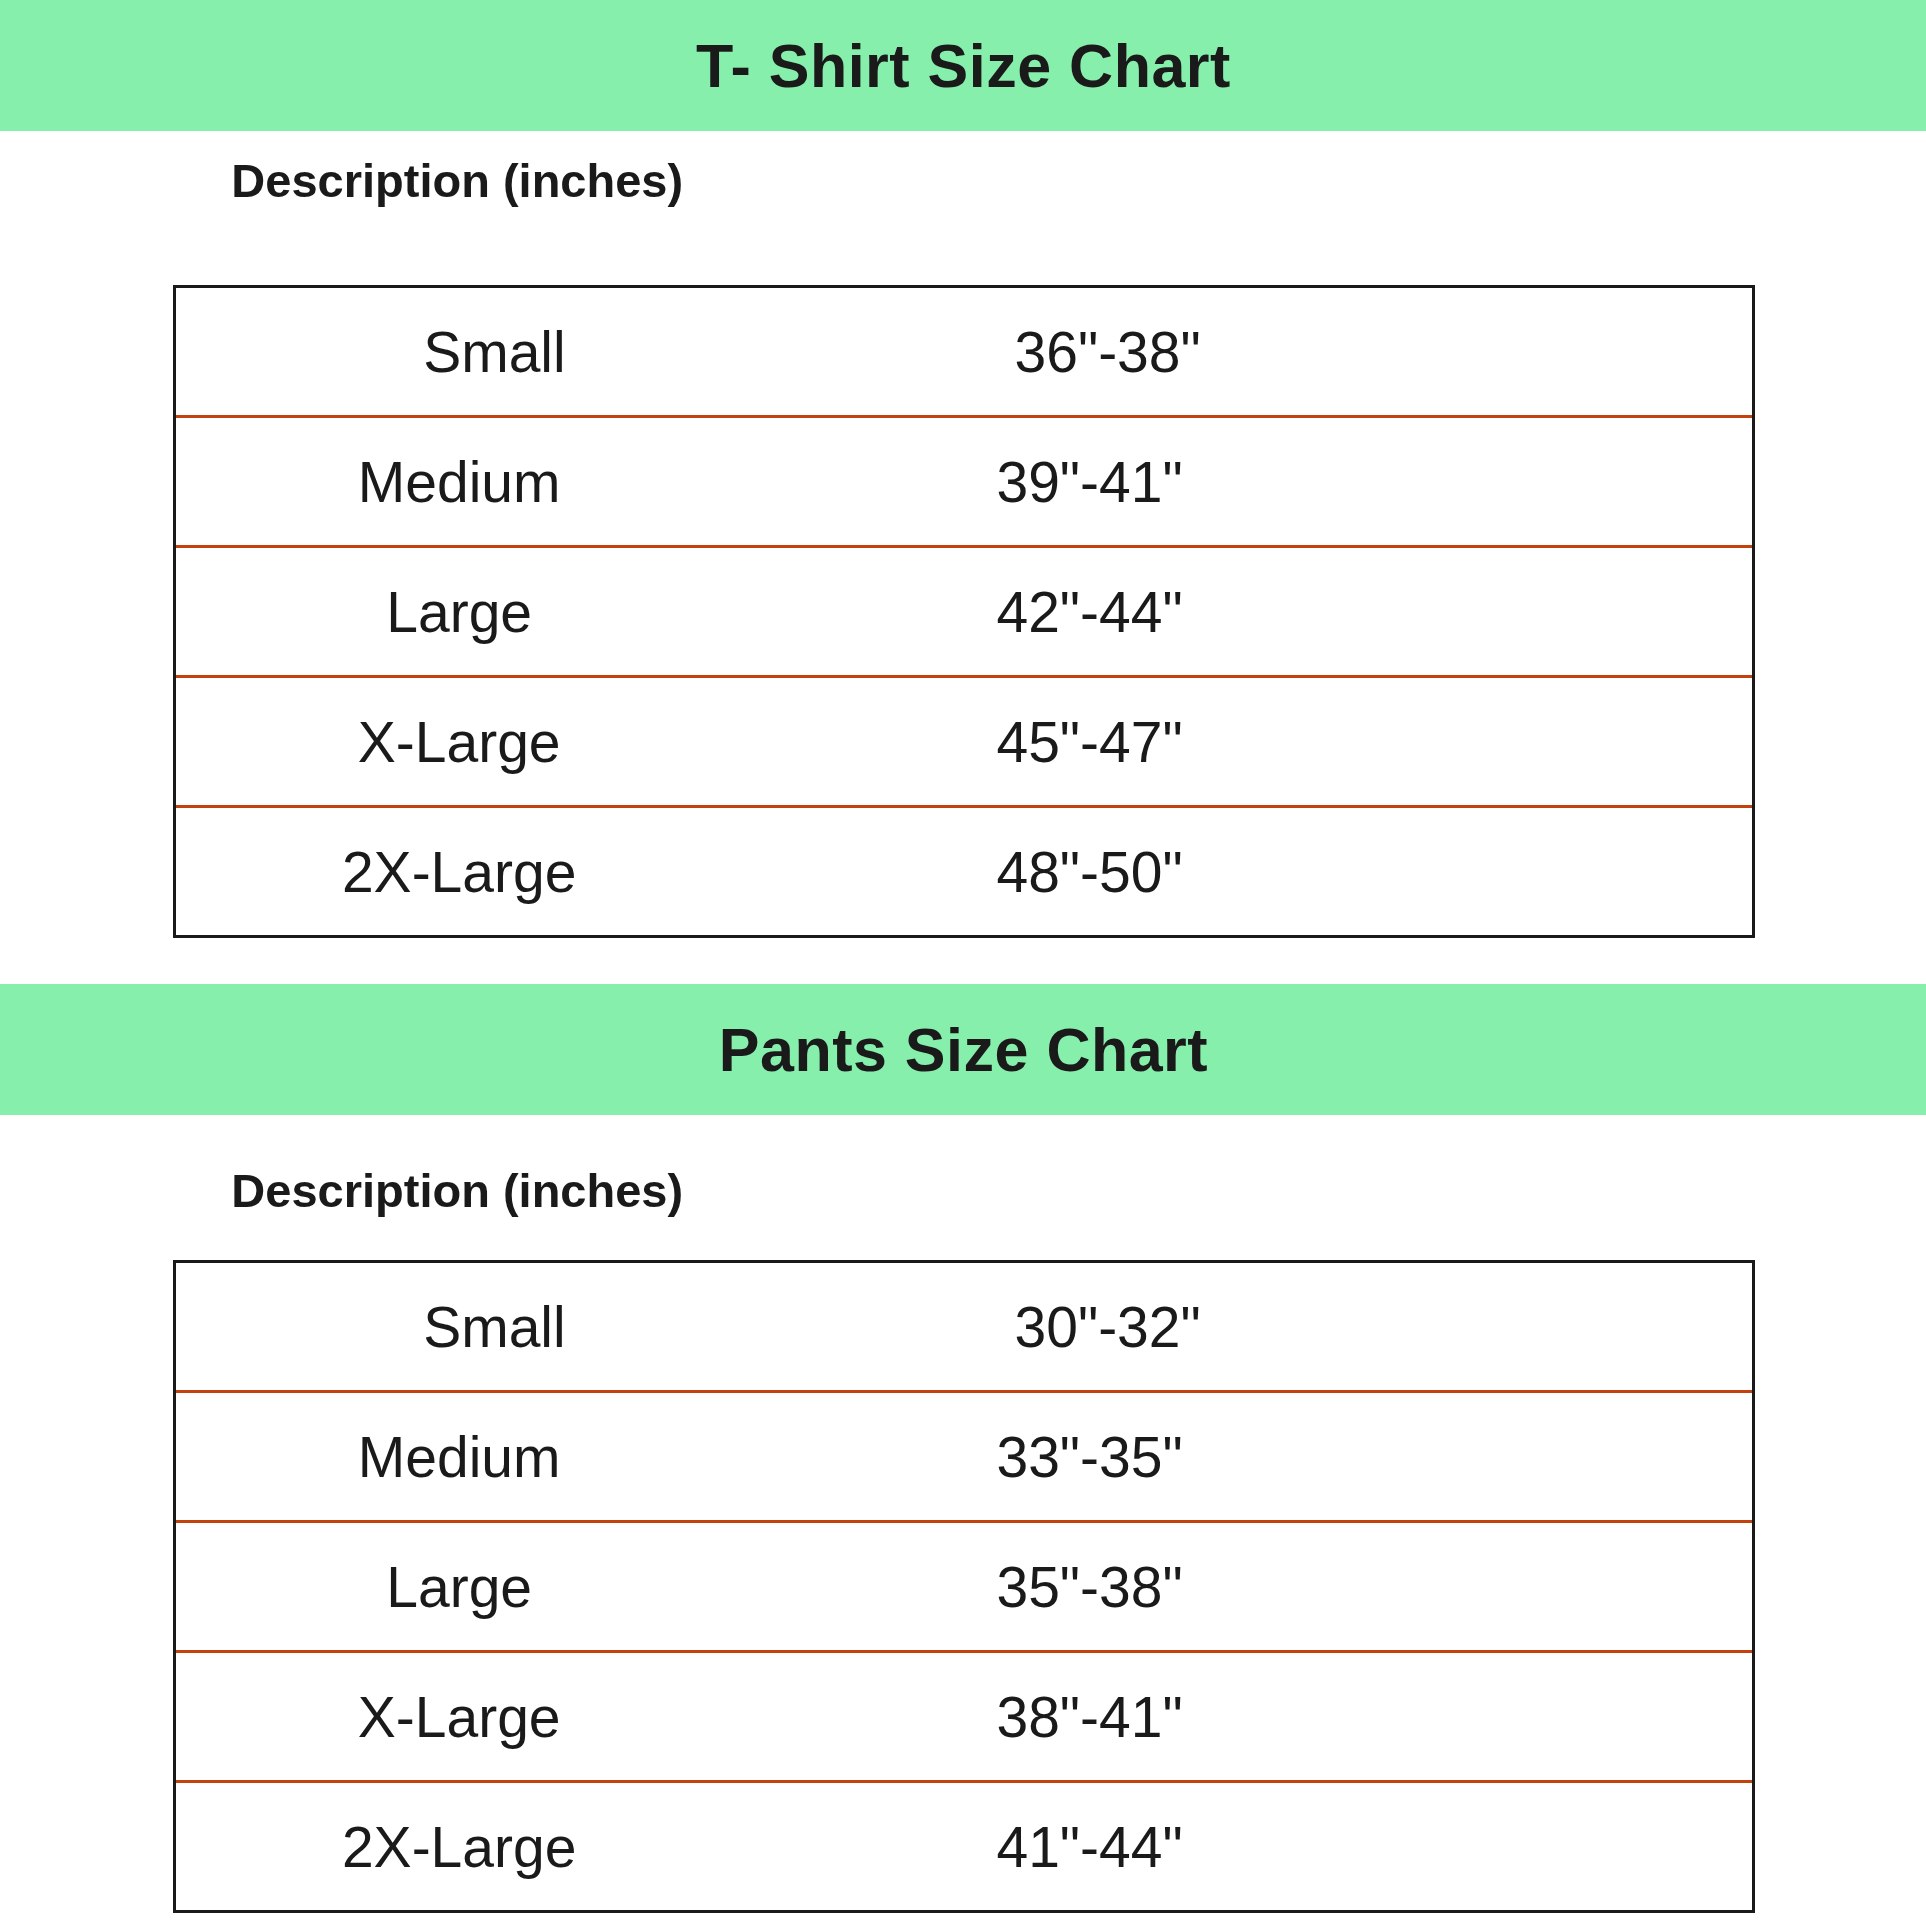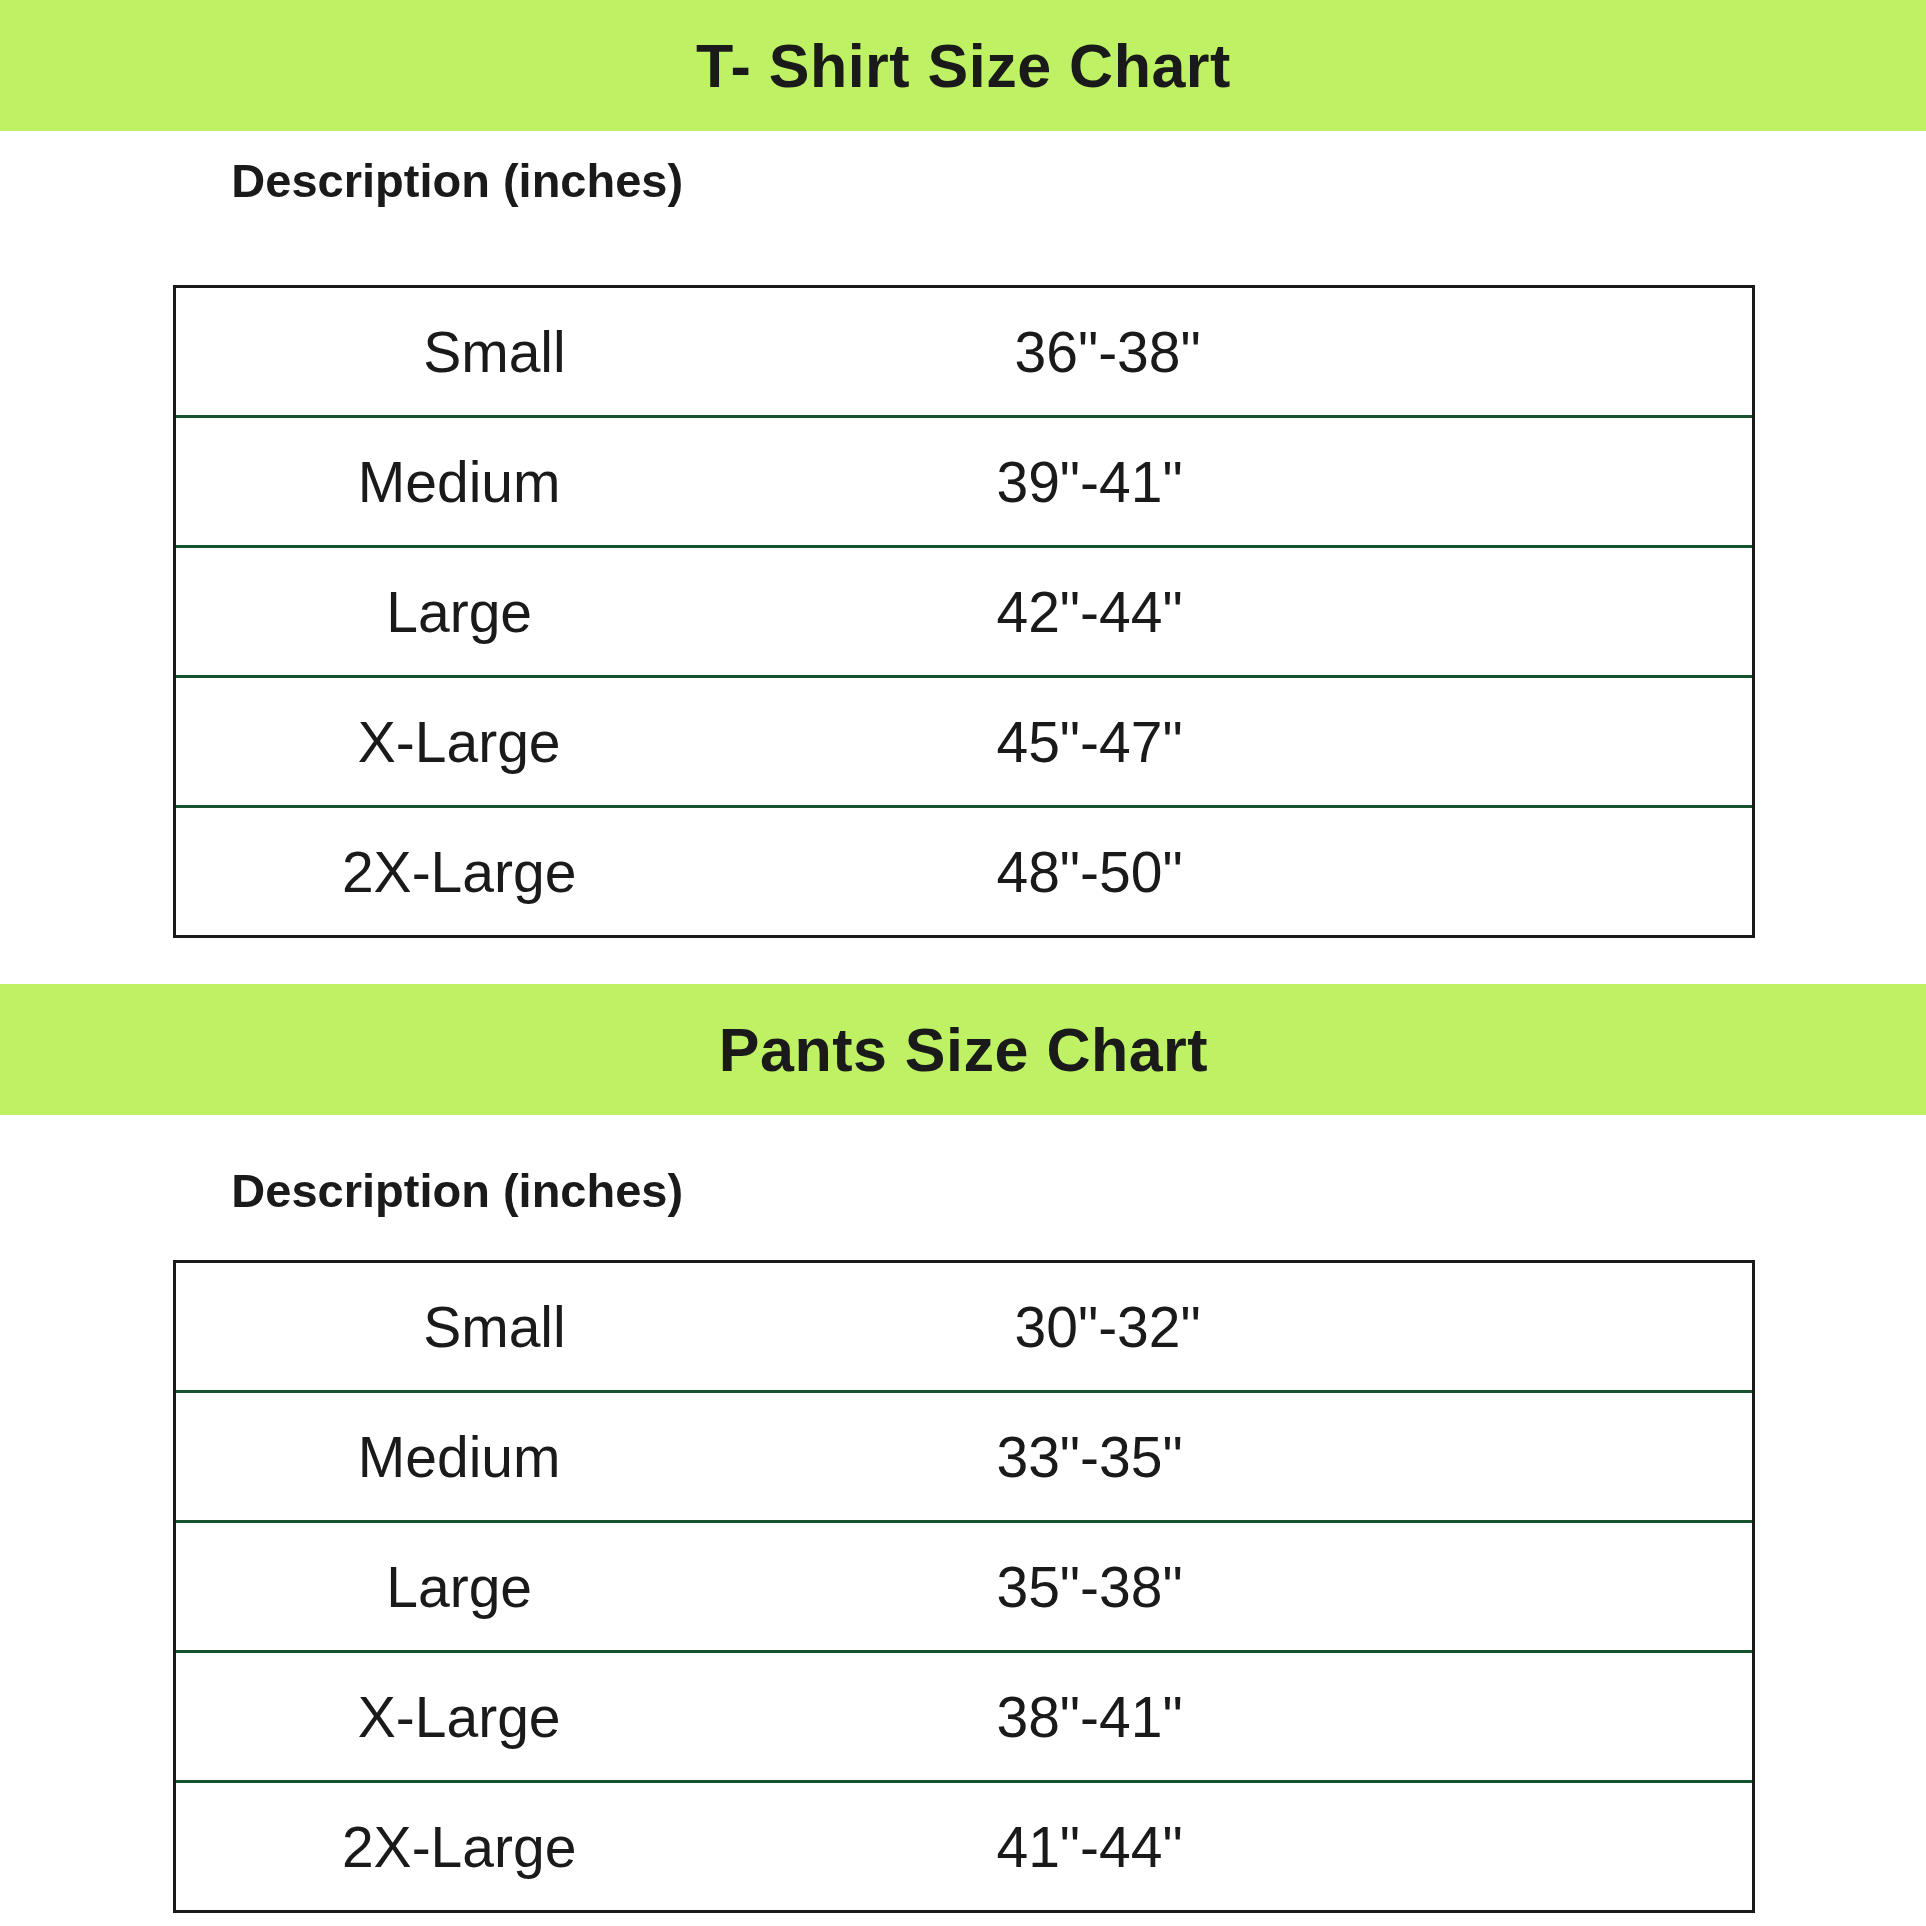--- a/index.html
+++ b/index.html
@@ -10,21 +10,21 @@
     width: 1927px;
     height: 1927px;
     background: #ffffff;
     font-family: "Liberation Sans", sans-serif;
     color: #1a1a1a;
     overflow: hidden;
   }
   .banner {
     width: 100%;
     height: 131px;
-    background: #bef264;
+    background: #86efac;
     display: flex;
     align-items: center;
     justify-content: center;
   }
   .banner-title {
     font-size: 61px;
     font-weight: 700;
     letter-spacing: 0.5px;
     white-space: nowrap;
   }
@@ -49,21 +49,21 @@
   }
   .size-table {
     border: 3px solid #1a1a1a;
     background: #ffffff;
   }
   .size-row {
     display: grid;
     grid-template-columns: 36% 44% 20%;
     height: 127px;
     align-items: center;
-    border-top: 3px solid #14532d;
+    border-top: 3px solid #c2410c;
   }
   .size-row:first-child {
     border-top: none;
     padding-left: 43px;
   }
   .cell {
     text-align: center;
     font-size: 57px;
     font-weight: 400;
     white-space: nowrap;

